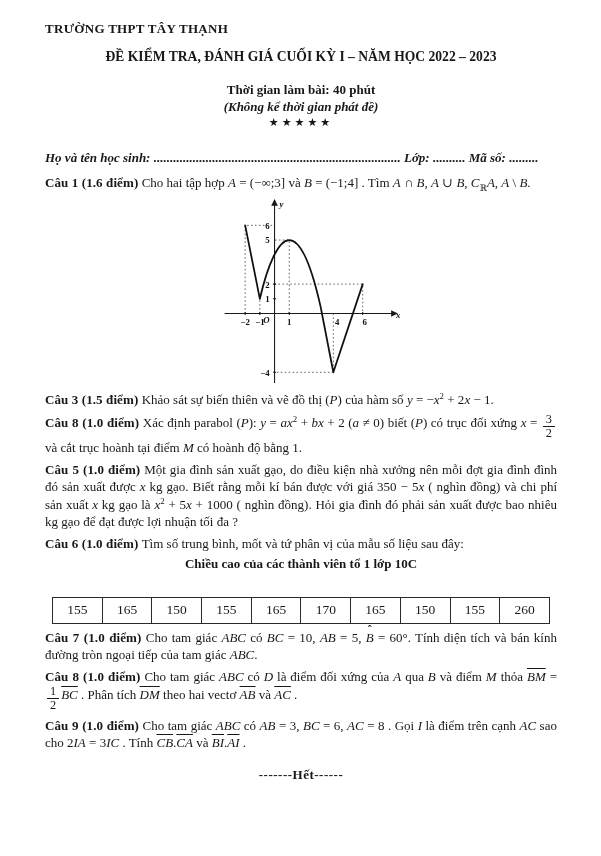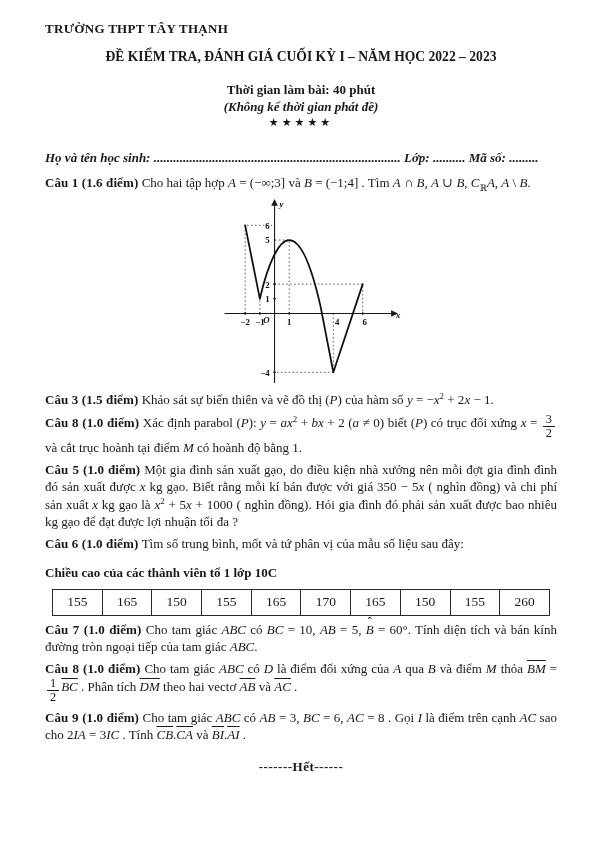--- a/index.html
+++ b/index.html
@@ -20,22 +20,22 @@
   sup{font-size:.68em;line-height:0;}
   sub{font-size:.68em;line-height:0;}
   .vec{text-decoration:overline;}
   .frac{display:inline-block;vertical-align:-0.75em;text-align:center;line-height:1.02;font-size:.95em;margin:0 2px;}
   .frac>span{display:block;padding:0 3px;}
   .frac>span:first-child{border-bottom:1px solid #181818;}
   .hat{position:relative;display:inline-block;}
   .hat .hat-c{position:absolute;left:50%;transform:translateX(-46%);top:-.52em;font-size:.9em;font-weight:bold;}
   .figure{margin:3px 0 0;text-align:center;}
   .figure svg{display:block;margin:0 auto;}
-  .caption{text-align:left;font-weight:bold;margin:13px 0 0;line-height:1.3;}
-  table.data{border-collapse:collapse;table-layout:fixed;width:498px;margin:7px auto 2px;}
+  .caption{text-align:center;font-weight:bold;margin:4px 0 0;line-height:1.3;}
+  table.data{border-collapse:collapse;table-layout:fixed;width:498px;margin:24px auto 2px;}
   table.data td{border:1.3px solid #2a2a2a;height:25px;text-align:center;font-size:13.5px;padding:0;}
   .footer{text-align:center;font-weight:bold;margin:16px 0 0;letter-spacing:.5px;}
   .svg-label{font-family:"Liberation Serif","DejaVu Serif",serif;font-weight:600;}
 </style>
 </head>
 <body>
 
 <div class="page">
 
   <p class="school">TRƯỜNG THPT TÂY THẠNH</p>

